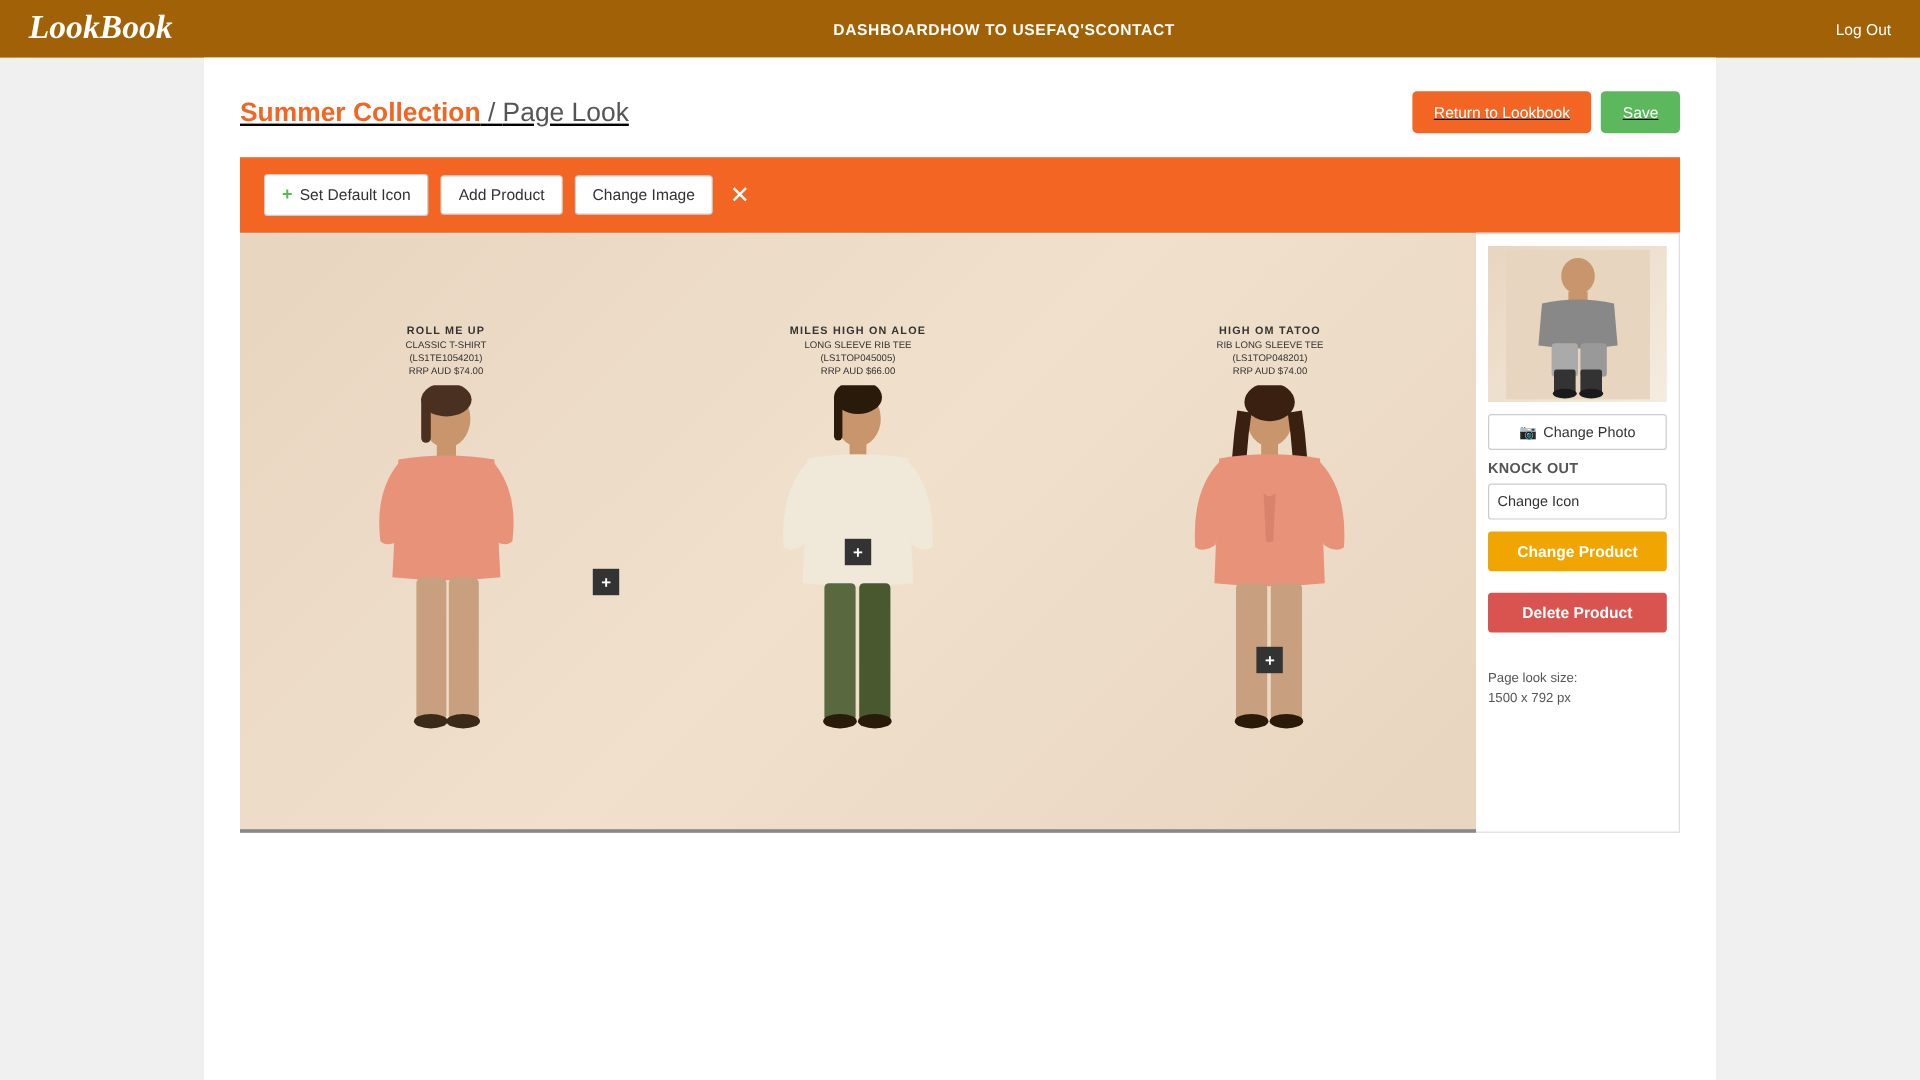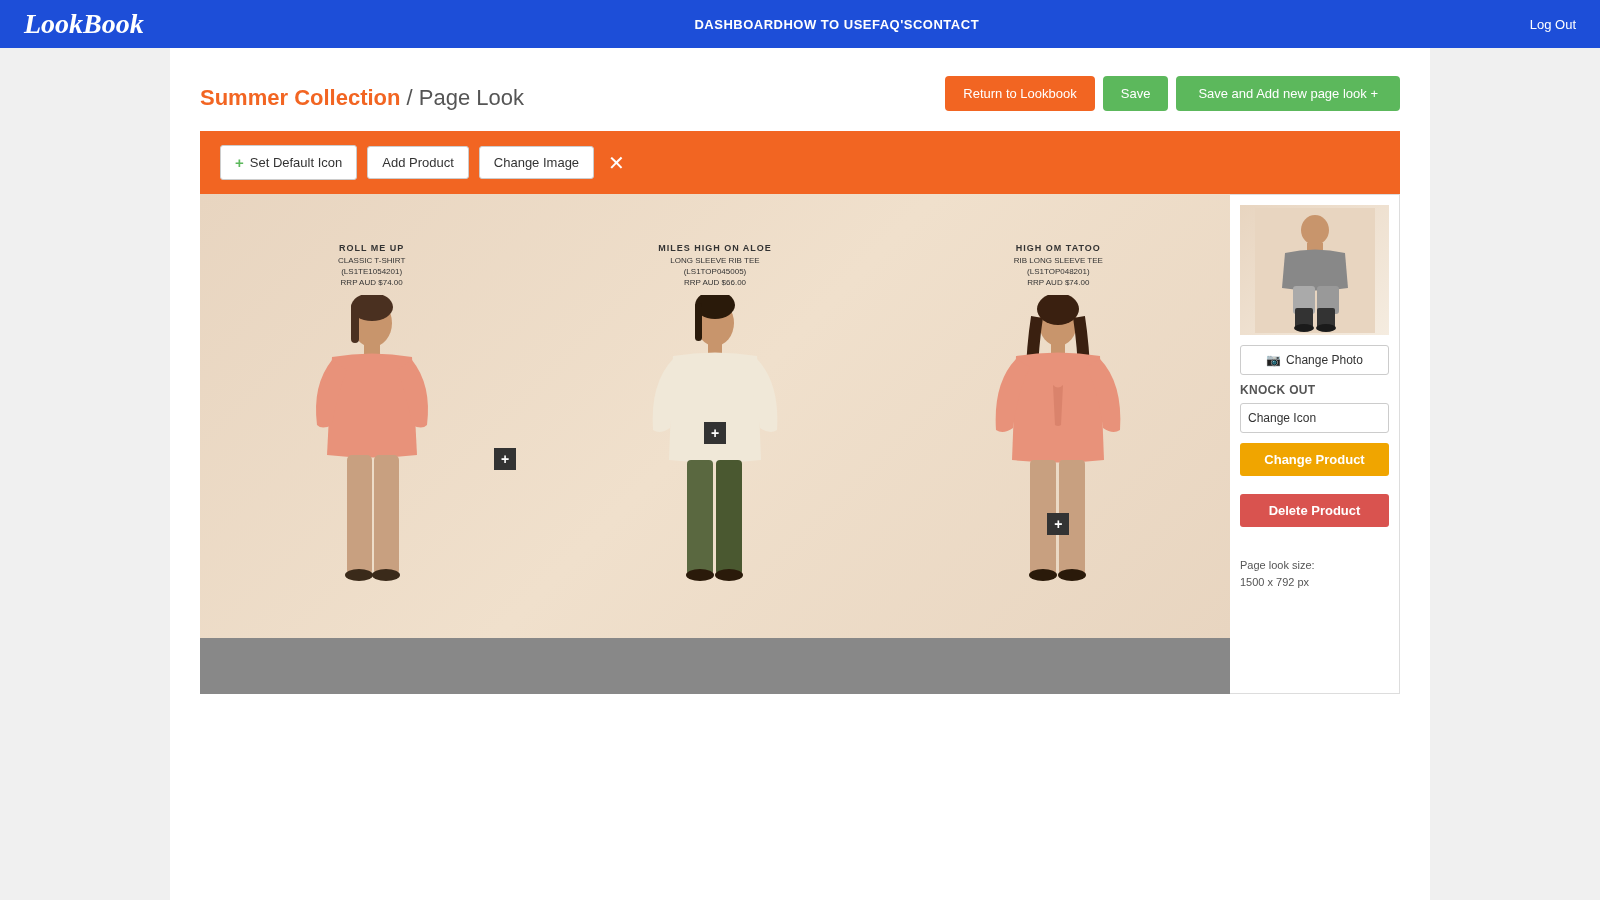--- a/index.html
+++ b/index.html
@@ -1,20 +1,20 @@
 <!DOCTYPE html>
 <html><head>
   <meta charset="utf-8">
   <style>
     * { box-sizing: border-box; margin: 0; padding: 0; }
     body { font-family: Arial, sans-serif; background: #f0f0f0; min-height: 900px; }
 
     
     .header {
-      background: #1d4ed8;
+      background: #a16207;
       height: 48px;
       display: flex;
       align-items: center;
       padding: 0 24px;
       justify-content: space-between;
     }
     .logo {
       color: white;
       font-size: 28px;
       font-style: italic;
@@ -44,23 +44,24 @@
       background: white;
       margin: 0 auto;
       max-width: 1260px;
       min-height: 852px;
       padding-bottom: 40px;
     }
 
     
     .breadcrumb-area {
       display: flex;
-      align-items: flex-end;
+      align-items: center;
       justify-content: space-between;
       padding: 28px 30px 20px 30px;
+      text-decoration: underline;
     }
     .breadcrumb {
       font-size: 22px;
       color: #555;
     }
     .breadcrumb .summer {
       color: #f26522;
       font-weight: 600;
     }
     .breadcrumb .page-look {
@@ -145,21 +146,21 @@
     
     .image-container {
       background: #888;
       flex: 1;
       min-height: 500px;
       position: relative;
       overflow: hidden;
     }
     .lookbook-image {
       width: 100%;
-      height: 444px;
+      height: 497px;
       background: linear-gradient(135deg, #e8d5c0 0%, #f0e0cc 50%, #e8d5c0 100%);
       position: relative;
       display: flex;
       align-items: center;
       justify-content: space-around;
       overflow: hidden;
     }
 
     
     .product-figure {
@@ -341,21 +342,20 @@
 
   <div class="breadcrumb-area">
     <div class="breadcrumb">
       <span class="summer">Summer Collection</span>
       <span> / </span>
       <span class="page-look">Page Look</span>
     </div>
     <div class="actions">
       <button class="btn-orange">Return to Lookbook</button>
       <button class="btn-green">Save</button>
-      <button class="btn-green-lg">Save and Add new page look +</button>
     </div>
   </div>
 
   <div class="toolbar">
     <button class="toolbar-btn">
       <span class="plus-icon">+</span>
       <span>Set Default Icon</span>
     </button>
     <button class="toolbar-btn">
       <span>Add Product</span>

